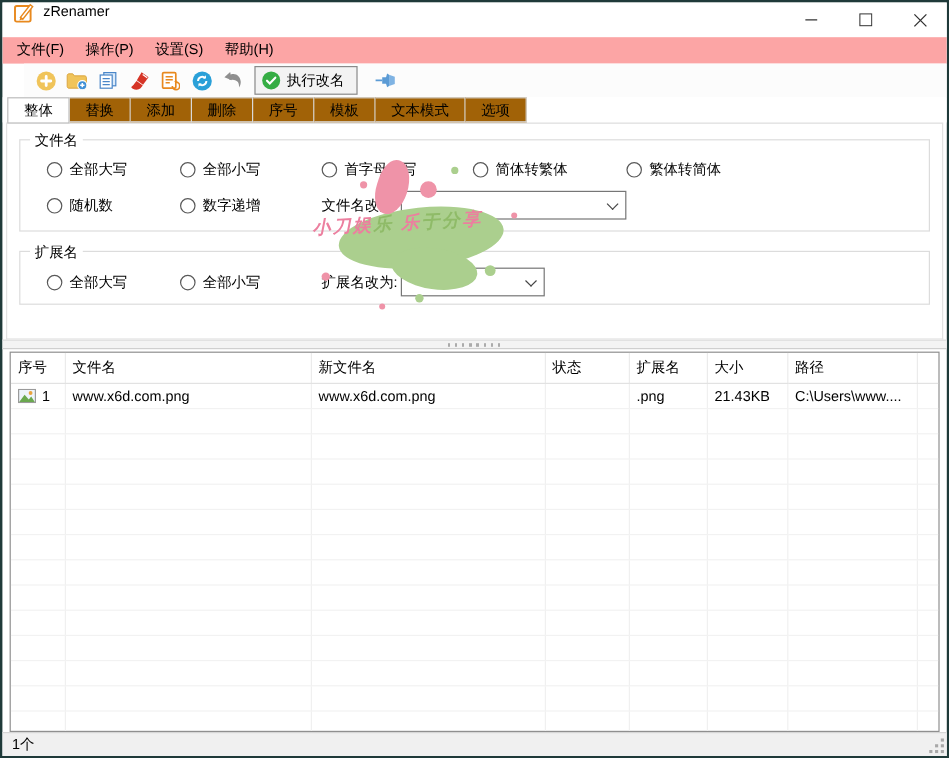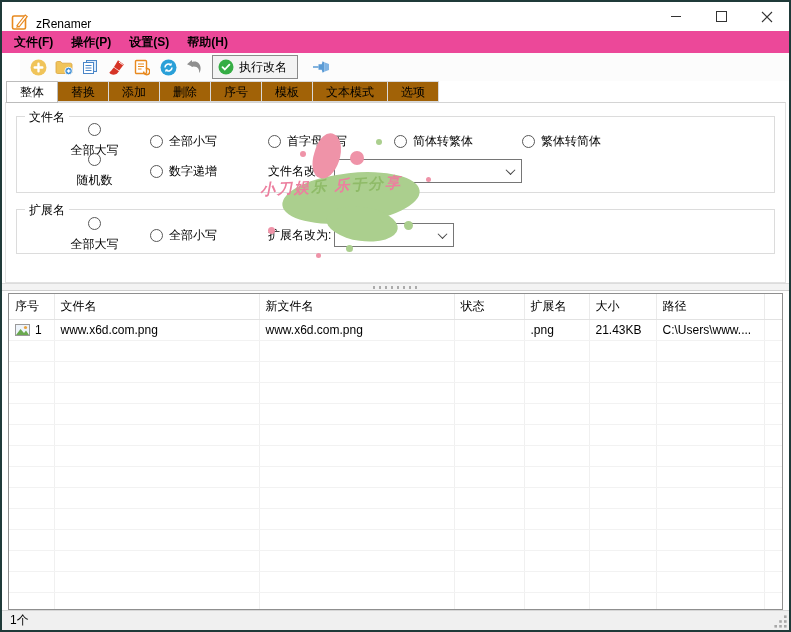--- a/index.html
+++ b/index.html
@@ -6,26 +6,26 @@
   html,body { margin:0; padding:0; }
   body {
     font-family: "Liberation Sans", "DejaVu Sans", sans-serif;
     font-size: 12px; color:#000; background:#555;
   }
   .window {
     width:791px; height:632px; background:#fff;
     border:2px solid #1f3a39; display:flex; flex-direction:column; overflow:hidden;
   }
   
-  .titlebar { height:29px; display:flex; align-items:flex-end; padding-left:9px; background:#fff; flex:0 0 auto; }
+  .titlebar { height:29px; display:flex; align-items:flex-start; padding-left:9px; background:#fff; flex:0 0 auto; }
   .title-icon { display:flex; margin-right:7px; }
   .win-controls { margin-left:auto; display:flex; height:100%; }
   .win-btn { width:45px; display:flex; align-items:center; justify-content:center; cursor:default; }
   
-  .menubar { height:22px; display:flex; padding-left:3px; background:#ec4899; flex:0 0 auto;font-weight:bold; }
+  .menubar { height:22px; display:flex; align-items:flex-end; padding-left:3px; background:#fca5a5; flex:0 0 auto; }
   .menu-item { padding:3px 9px; }
   
   .toolbar { height:28px; display:flex; align-items:center; padding-left:5px; background:#fcfcfc; flex:0 0 auto;margin-left:18px; }
   .tool-btn { width:26px; height:24px; display:flex; align-items:center; justify-content:center; }
   .exec-btn { display:flex; align-items:center; gap:5px; border:1px solid #8a8a8a; background:#f3f3f3;
               height:24px; padding:0 10px 0 5px; margin-left:5px; }
   .pin-btn { margin-left:10px; }
   
   .tabstrip { display:flex; padding-left:4px; background:#fff; flex:0 0 auto; position:relative; z-index:2; }
   .tab { height:21px; line-height:20px; padding:0 13px; background:#a16207;
@@ -38,21 +38,21 @@
            position:relative; flex:0 0 auto; }
   .groupbox { position:relative; border:1px solid #dcdcdc; margin:0 10px; }
   .gb1 { margin-top:13px; height:77px; }
   .gb2 { margin-top:16px; height:45px; }
   .gb-legend { position:absolute; top:-8px; left:8px; background:#fff; padding:0 4px; }
   .gb-row { display:flex; align-items:center; padding-left:22px; }
   .gb1 .row1 { margin-top:14px; height:20px; }
   .gb1 .row2 { margin-top:8px; height:24px; }
   .gb2 .row1 { margin-top:13px; height:24px; }
   .radio-item { display:inline-flex; align-items:center; gap:6px; }
-  .w1 { width:111px;flex-direction:column; } .w2 { width:118px; } .w3 { width:126px; } .w4 { width:128px; }
+  .w1 { width:111px; } .w2 { width:118px; } .w3 { width:126px; } .w4 { width:128px; }
   .radio-circle { width:13px; height:13px; border:1px solid #595959; border-radius:50%; background:#fff; flex:0 0 auto; }
   .combo-label { white-space:nowrap; }
   .combo { display:flex; align-items:center; border:1px solid #767676; background:#fff;
            height:24px; margin-left:3px; padding:0 7px 0 6px; }
   .combo-name { flex:1; overflow:hidden; }
   .combo-file { width:188px; }
   .combo-ext { width:120px; }
   .chev { width:7px; height:7px; border-right:1.4px solid #444; border-bottom:1.4px solid #444;
           transform:rotate(45deg) translate(-1px,-1px); flex:0 0 auto; }
   

